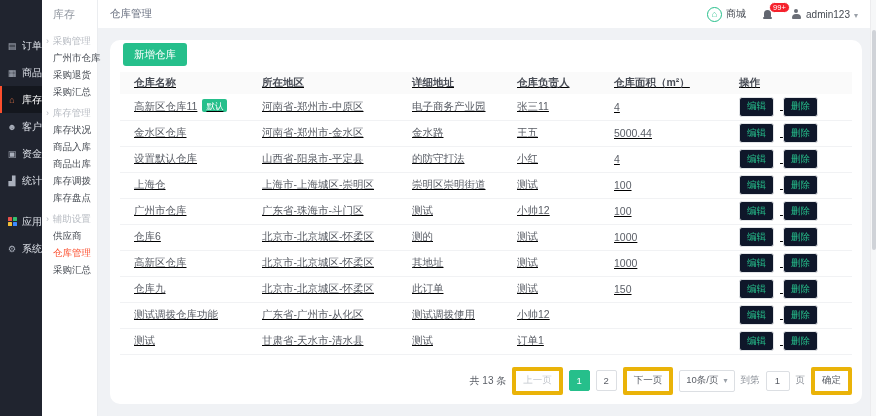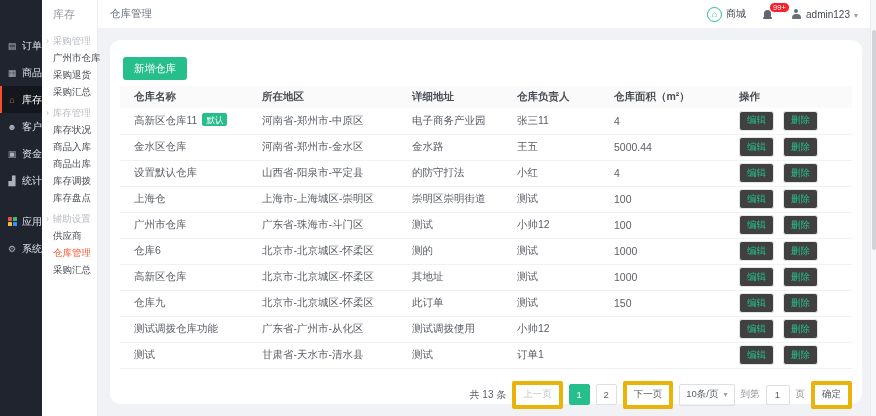--- a/index.html
+++ b/index.html
@@ -39,28 +39,28 @@
   .bell::after { content:''; position:absolute; left:0; top:7px; width:9px; height:1.5px; background:#626670; border-radius:1px; }
   .badge { position:absolute; top:-6px; left:7px; background:var(--danger); color:#fff; font-size:7.5px; line-height:10px; height:11px; padding:0 3px; border-radius:6px; border:1px solid #fff; }
   .user { display:flex; align-items:flex-end; gap:4px; cursor:pointer; }
   .avatar { position:relative; width:12px; height:12px; display:inline-block; }
   .avatar::before { content:''; position:absolute; left:4px; top:1px; width:4px; height:4px; border-radius:50%; background:#6a6e76; }
   .avatar::after { content:''; position:absolute; left:1.5px; top:6px; width:9px; height:5px; border-radius:4px 4px 1px 1px; background:#6a6e76; }
   .caret { font-size:8px; color:#9aa0a8; }
 
   
   .content { position:absolute; left:98px; right:0; top:28px; bottom:0; background:var(--page_bg); padding:12px 14px 12px 12px; }
-  .card { background:#fff; border-radius:10px; height:100%; padding:15px 10px 8px; position:relative; }
+  .card { background:#fff; border-radius:10px; height:100%; padding:1px 10px 8px; position:relative; }
   .btn-add { background:var(--accent); color:#fff; border:none; border-radius:3px; font-size:10.5px; padding:4.5px 11px; margin:2px 0 6px 3px; cursor:pointer; }
 
-  table { width:100%; border-collapse:collapse; table-layout:fixed; }
+  table { width:100%; border-collapse:collapse; table-layout:fixed;text-decoration:underline; }
   thead th { background:#fafafa; text-align:left; font-size:10.5px; font-weight:700; color:#4a4e57; height:22px; padding:0 4px 0 14px; white-space:nowrap; overflow:hidden; }
   tbody td { font-size:10.5px; color:#5a5e66; height:26px; border-bottom:1px solid #f1f2f4; padding:0 4px 0 14px; white-space:nowrap; overflow:hidden; }
   .tag { background:var(--accent); color:#fff; font-size:8.5px; padding:1.5px 4px; border-radius:2px; margin-left:5px; vertical-align:1px; }
-  .btn-ghost { background:#404040; border:1px solid #e3e5e8; color:var(--accent); font-size:9.5px; padding:2.5px 7px; border-radius:3px; margin-right:6px; cursor:pointer; }
+  .btn-ghost { background:#0f172a; border:1px solid #e3e5e8; color:var(--accent); font-size:9.5px; padding:2.5px 7px; border-radius:3px; margin-right:6px; cursor:pointer; }
 
   .pager { display:flex; align-items:center; justify-content:flex-end; gap:6px; margin-top:12px; font-size:10px; color:#5a5e66; }
   .pg-btn { border:4px solid #eab308; background:#fff; border-radius:2px; font-size:9.5px; padding:3.5px 7px; color:#5a5e66; cursor:pointer; }
   .pg-btn.disabled { color:#c3c7cd; cursor:default; }
   .pages { display:contents; }
   .pg-num { min-width:21px; height:21px; border:1px solid #dcdfe3; background:#fff; border-radius:2px; font-size:9.5px; color:#5a5e66; cursor:pointer; }
   .pg-num.active { background:var(--accent); border-color:var(--accent); color:#fff; }
   .pg-size { border:1px solid #dcdfe3; border-radius:2px; padding:3.5px 6px; display:flex; align-items:center; gap:5px; font-size:9.5px; cursor:pointer; }
   .goto-label { font-size:9.5px; color:#8a8f97; }
   .goto-input { width:24px; height:20px; border:1px solid #dcdfe3; border-radius:2px; text-align:center; font-size:9.5px; color:#5a5e66; }

